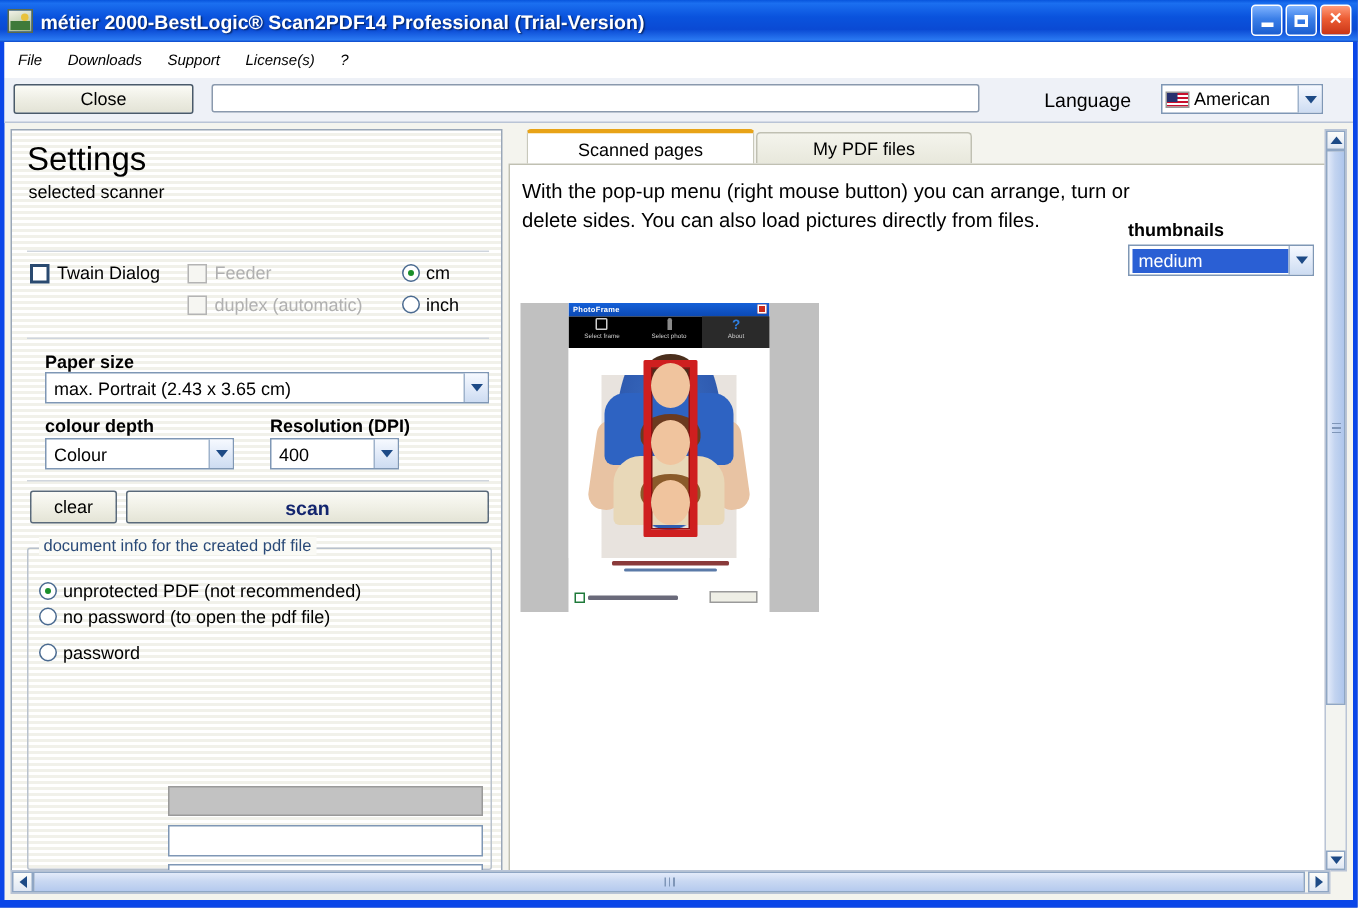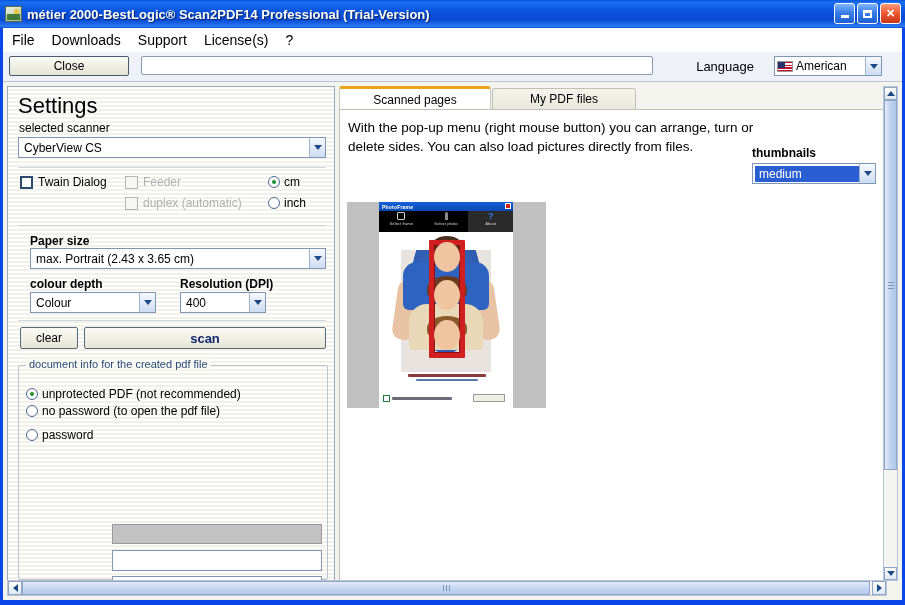--- a/index.html
+++ b/index.html
@@ -53,21 +53,21 @@
   .client{
     position:absolute;left:3px;top:28px;width:899px;height:572px;
     background:#f4f4ee;
   }
   
   .menubar{
     position:absolute;left:0;top:0;width:899px;height:24px;
     background:#ffffff;display:flex;align-items:center;padding-left:9px;
     box-sizing:border-box;
   }
-  .menu-item{font-size:14px;color:#000;margin-right:17px;cursor:default;}
+  .menu-item{font-size:10px;color:#000;margin-right:17px;cursor:default;font-style:italic;}
   
   .toolbar{
     position:absolute;left:0;top:24px;width:899px;height:30px;
     background:#eef1f7;
     border-bottom:1px solid #b9c4d6;
     box-sizing:border-box;
   }
   .close-btn{
     position:absolute;left:6px;top:4px;width:120px;height:20px;
     background:linear-gradient(180deg,#fbfbf6 0%,#eeeee4 50%,#e3e3d6 100%);
@@ -189,21 +189,21 @@
     position:absolute;background:#ffffff;border:1px solid #7f97b5;box-sizing:border-box;
   }
   #f-pass{left:104px;top:437px;width:210px;height:20px;background:#c2c2c2;border:1px solid #9a9a9a;}
   .flbl{position:absolute;font-size:12px;color:#000;margin-top:44px;}
   #l-author{left:14px;top:466px;} #f-author{left:104px;top:463px;width:210px;height:21px;}
   #l-keywords{left:14px;top:492px;} #f-keywords{left:104px;top:489px;width:210px;height:21px;}
   
   .right-panel{
     position:absolute;left:336px;top:58px;width:548px;height:495px;
   }
-  .tabs{position:absolute;left:0;top:0;height:23px;width:548px;}
+  .tabs{position:absolute;left:12px;top:0;height:23px;width:548px;}
   .tab{
     position:absolute;top:0;height:23px;box-sizing:border-box;
     display:flex;align-items:center;justify-content:center;
     font-size:12px;color:#000;cursor:default;
   }
   .tab.active{
     left:0;width:152px;background:#ffffff;
     border:1px solid #c8c8bb;border-top:3px solid #e8a317;border-bottom:none;
     border-radius:3px 3px 0 0;height:24px;
   }
@@ -404,26 +404,20 @@
             <div class="chev"></div>
           </div>
       </div>
     </div>
 
     <div class="left-panel">
 
       <div class="h-settings">Settings</div>
       <div class="lbl-scanner">selected scanner</div>
 
-      <div class="combo" id="scanner-combo">
-        <div class="ctext">CyberView CS</div>
-        <div class="arrow-box">
-            <div class="chev"></div>
-          </div>
-      </div>
 
       <div class="sep" style="top:80px;"></div>
 
       <div class="chk-row">
         <div class="chk" id="chk-twain">
           <span class="cbox"></span>
           <span>Twain Dialog</span>
         </div>
         <div class="chk" id="chk-feeder">
           <span class="cbox dis"></span>

